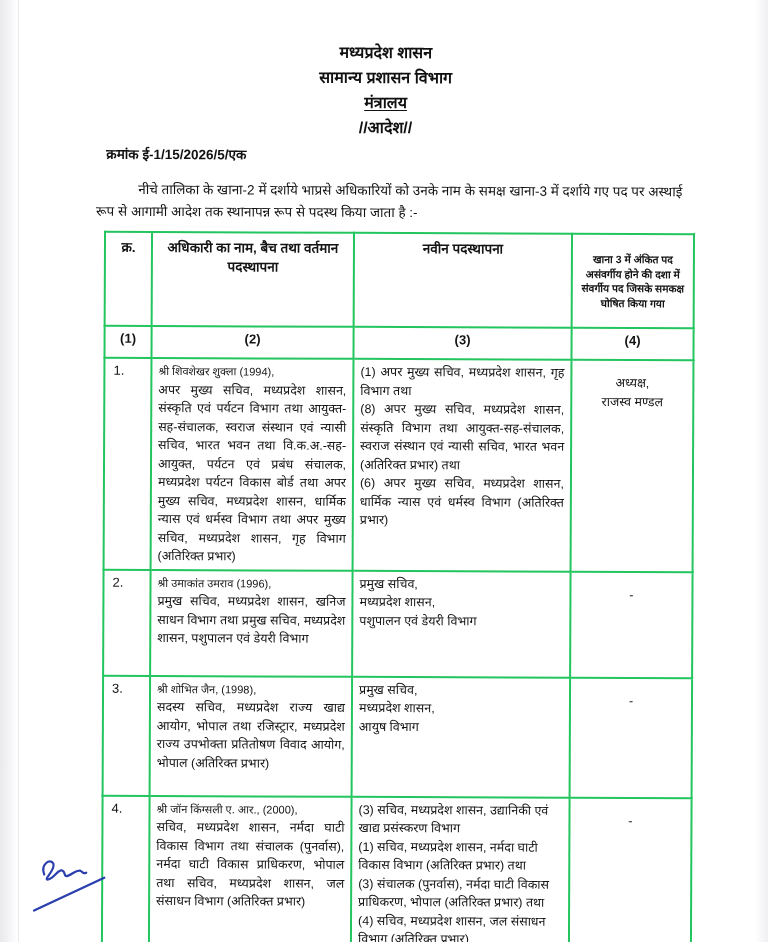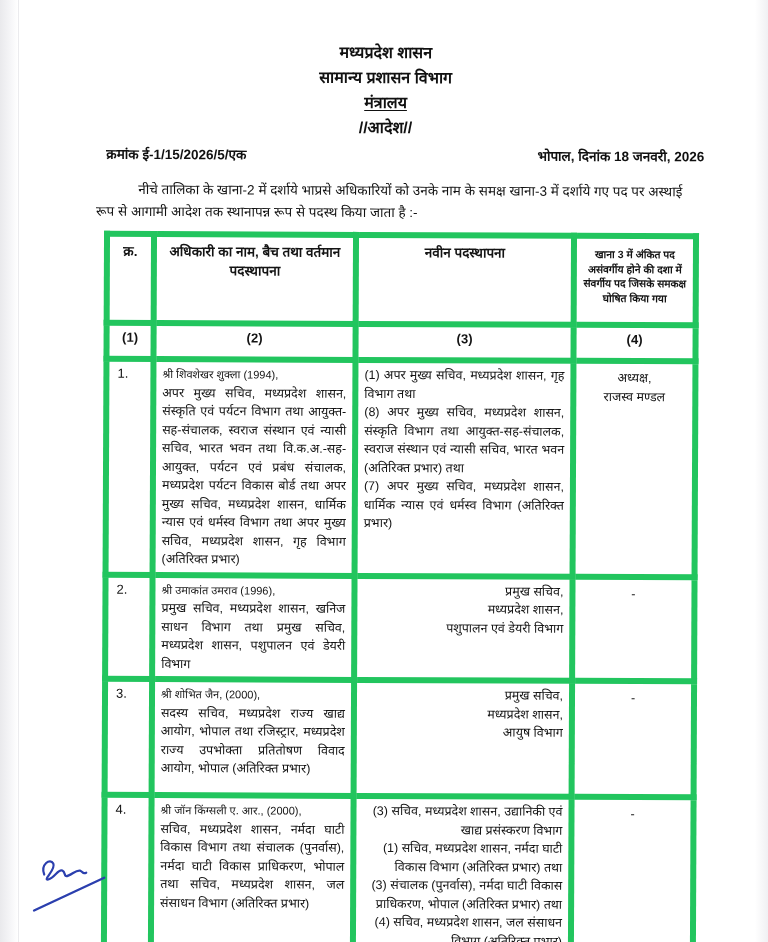--- a/index.html
+++ b/index.html
@@ -38,33 +38,33 @@
     position:absolute;top:180px;left:95px;width:608px;
     font-size:13.5px;line-height:21.5px;color:#121212;
     text-indent:42px;text-align:left;
   }
   table.order-table{
     position:absolute;left:103px;top:232px;width:589px;
     border-collapse:collapse;table-layout:fixed;
     font-size:12.5px;line-height:18.5px;color:#141414;
   }
   .order-table td,.order-table th{
-    border:6px solid #22c55e;vertical-align:top;padding:3px 6px;
+    border:2px solid #22c55e;vertical-align:top;padding:3px 6px;
     overflow:hidden;
   }
   col.c1{width:47px;}col.c2{width:202px;}col.c3{width:218px;}col.c4{width:122px;}
   tr.hdr th{font-size:13.5px;font-weight:bold;text-align:center;vertical-align:top;padding-top:6px;height:72px;}
-  tr.hdr th.small{font-size:10.5px;line-height:14.5px;padding-top:8px;}
+  tr.hdr th.small{font-size:10.5px;line-height:14.5px;padding-top:17px;}
   tr.nums td{font-weight:bold;text-align:center;font-size:13px;height:24px;padding:3px 0;}
   td.sn{padding-left:8px;font-size:13px;}
   .name{font-weight:normal;font-size:11px;}
   .cur-text{text-align:justify;}
-  td.newcol p{margin:0;text-align:right;}
+  td.newcol p{margin:0;}
   td.newcol p.jp{text-align:justify;}
-  td.eq{text-align:center;padding-top:5px;}
+  td.eq{text-align:center;padding-top:13px;}
   tr.r1 td{height:193px;}
   tr.r2 td{height:88px;}
   tr.r3 td{height:102px;}
   tr.r4 td{height:178px;}
   .signature{
     position:absolute;left:24px;top:846px;width:100px;height:80px;
   }
 </style>
 </head>
 <body>
@@ -76,21 +76,20 @@
 
   <div class="doc-header">
     <div>मध्यप्रदेश शासन</div>
     <div>सामान्य प्रशासन विभाग</div>
     <div class="underlined">मंत्रालय</div>
     <div>//आदेश//</div>
   </div>
 
   <div class="ref-line">
     <span class="ref-number">क्रमांक ई-1/15/2026/5/एक</span>
-    <span class="ref-place">भोपाल, दिनांक 18 जनवरी, 2026</span>
   </div>
 
   <div class="intro">नीचे तालिका के खाना-2 में दर्शाये भाप्रसे अधिकारियों को उनके नाम के समक्ष खाना-3 में दर्शाये गए पद पर अस्थाई रूप से आगामी आदेश तक स्थानापन्न रूप से पदस्थ किया जाता है :-</div>
 
   <table class="order-table">
     <colgroup>
         <col class="c1">
         <col class="c2">
         <col class="c3">
         <col class="c4">
@@ -113,21 +112,21 @@
 
     <tr class="r1">
       <td class="sn">1.</td>
       <td>
         <div class="name">श्री शिवशेखर शुक्ला (1994),</div>
         <div class="cur-text">अपर मुख्य सचिव, मध्यप्रदेश शासन, संस्कृति एवं पर्यटन विभाग तथा आयुक्त-सह-संचालक, स्वराज संस्थान एवं न्यासी सचिव, भारत भवन तथा वि.क.अ.-सह-आयुक्त, पर्यटन एवं प्रबंध संचालक, मध्यप्रदेश पर्यटन विकास बोर्ड तथा अपर मुख्य सचिव, मध्यप्रदेश शासन, धार्मिक न्यास एवं धर्मस्व विभाग तथा अपर मुख्य सचिव, मध्यप्रदेश शासन, गृह विभाग (अतिरिक्त प्रभार)</div>
       </td>
       <td class="newcol">
         <p class="jp">(1) अपर मुख्य सचिव, मध्यप्रदेश शासन, गृह विभाग तथा</p>
         <p class="jp">(8) अपर मुख्य सचिव, मध्यप्रदेश शासन, संस्कृति विभाग तथा आयुक्त-सह-संचालक, स्वराज संस्थान एवं न्यासी सचिव, भारत भवन (अतिरिक्त प्रभार) तथा</p>
-        <p class="jp">(7) अपर मुख्य सचिव, मध्यप्रदेश शासन, धार्मिक न्यास एवं धर्मस्व विभाग (अतिरिक्त प्रभार)</p>
+        <p class="jp">(6) अपर मुख्य सचिव, मध्यप्रदेश शासन, धार्मिक न्यास एवं धर्मस्व विभाग (अतिरिक्त प्रभार)</p>
       </td>
       <td class="eq">
         <div>अध्यक्ष,</div>
         <div>राजस्व मण्डल</div>
       </td>
     </tr>
 
     <tr class="r2">
       <td class="sn">2.</td>
       <td>
@@ -138,21 +137,21 @@
         <p>प्रमुख सचिव,</p>
         <p>मध्यप्रदेश शासन,</p>
         <p>पशुपालन एवं डेयरी विभाग</p>
       </td>
       <td class="eq">-</td>
     </tr>
 
     <tr class="r3">
       <td class="sn">3.</td>
       <td>
-        <div class="name">श्री शोभित जैन, (2000),</div>
+        <div class="name">श्री शोभित जैन, (1998),</div>
         <div class="cur-text">सदस्य सचिव, मध्यप्रदेश राज्य खाद्य आयोग, भोपाल तथा रजिस्ट्रार, मध्यप्रदेश राज्य उपभोक्ता प्रतितोषण विवाद आयोग, भोपाल (अतिरिक्त प्रभार)</div>
       </td>
       <td class="newcol">
         <p>प्रमुख सचिव,</p>
         <p>मध्यप्रदेश शासन,</p>
         <p>आयुष विभाग</p>
       </td>
       <td class="eq">-</td>
     </tr>
 

